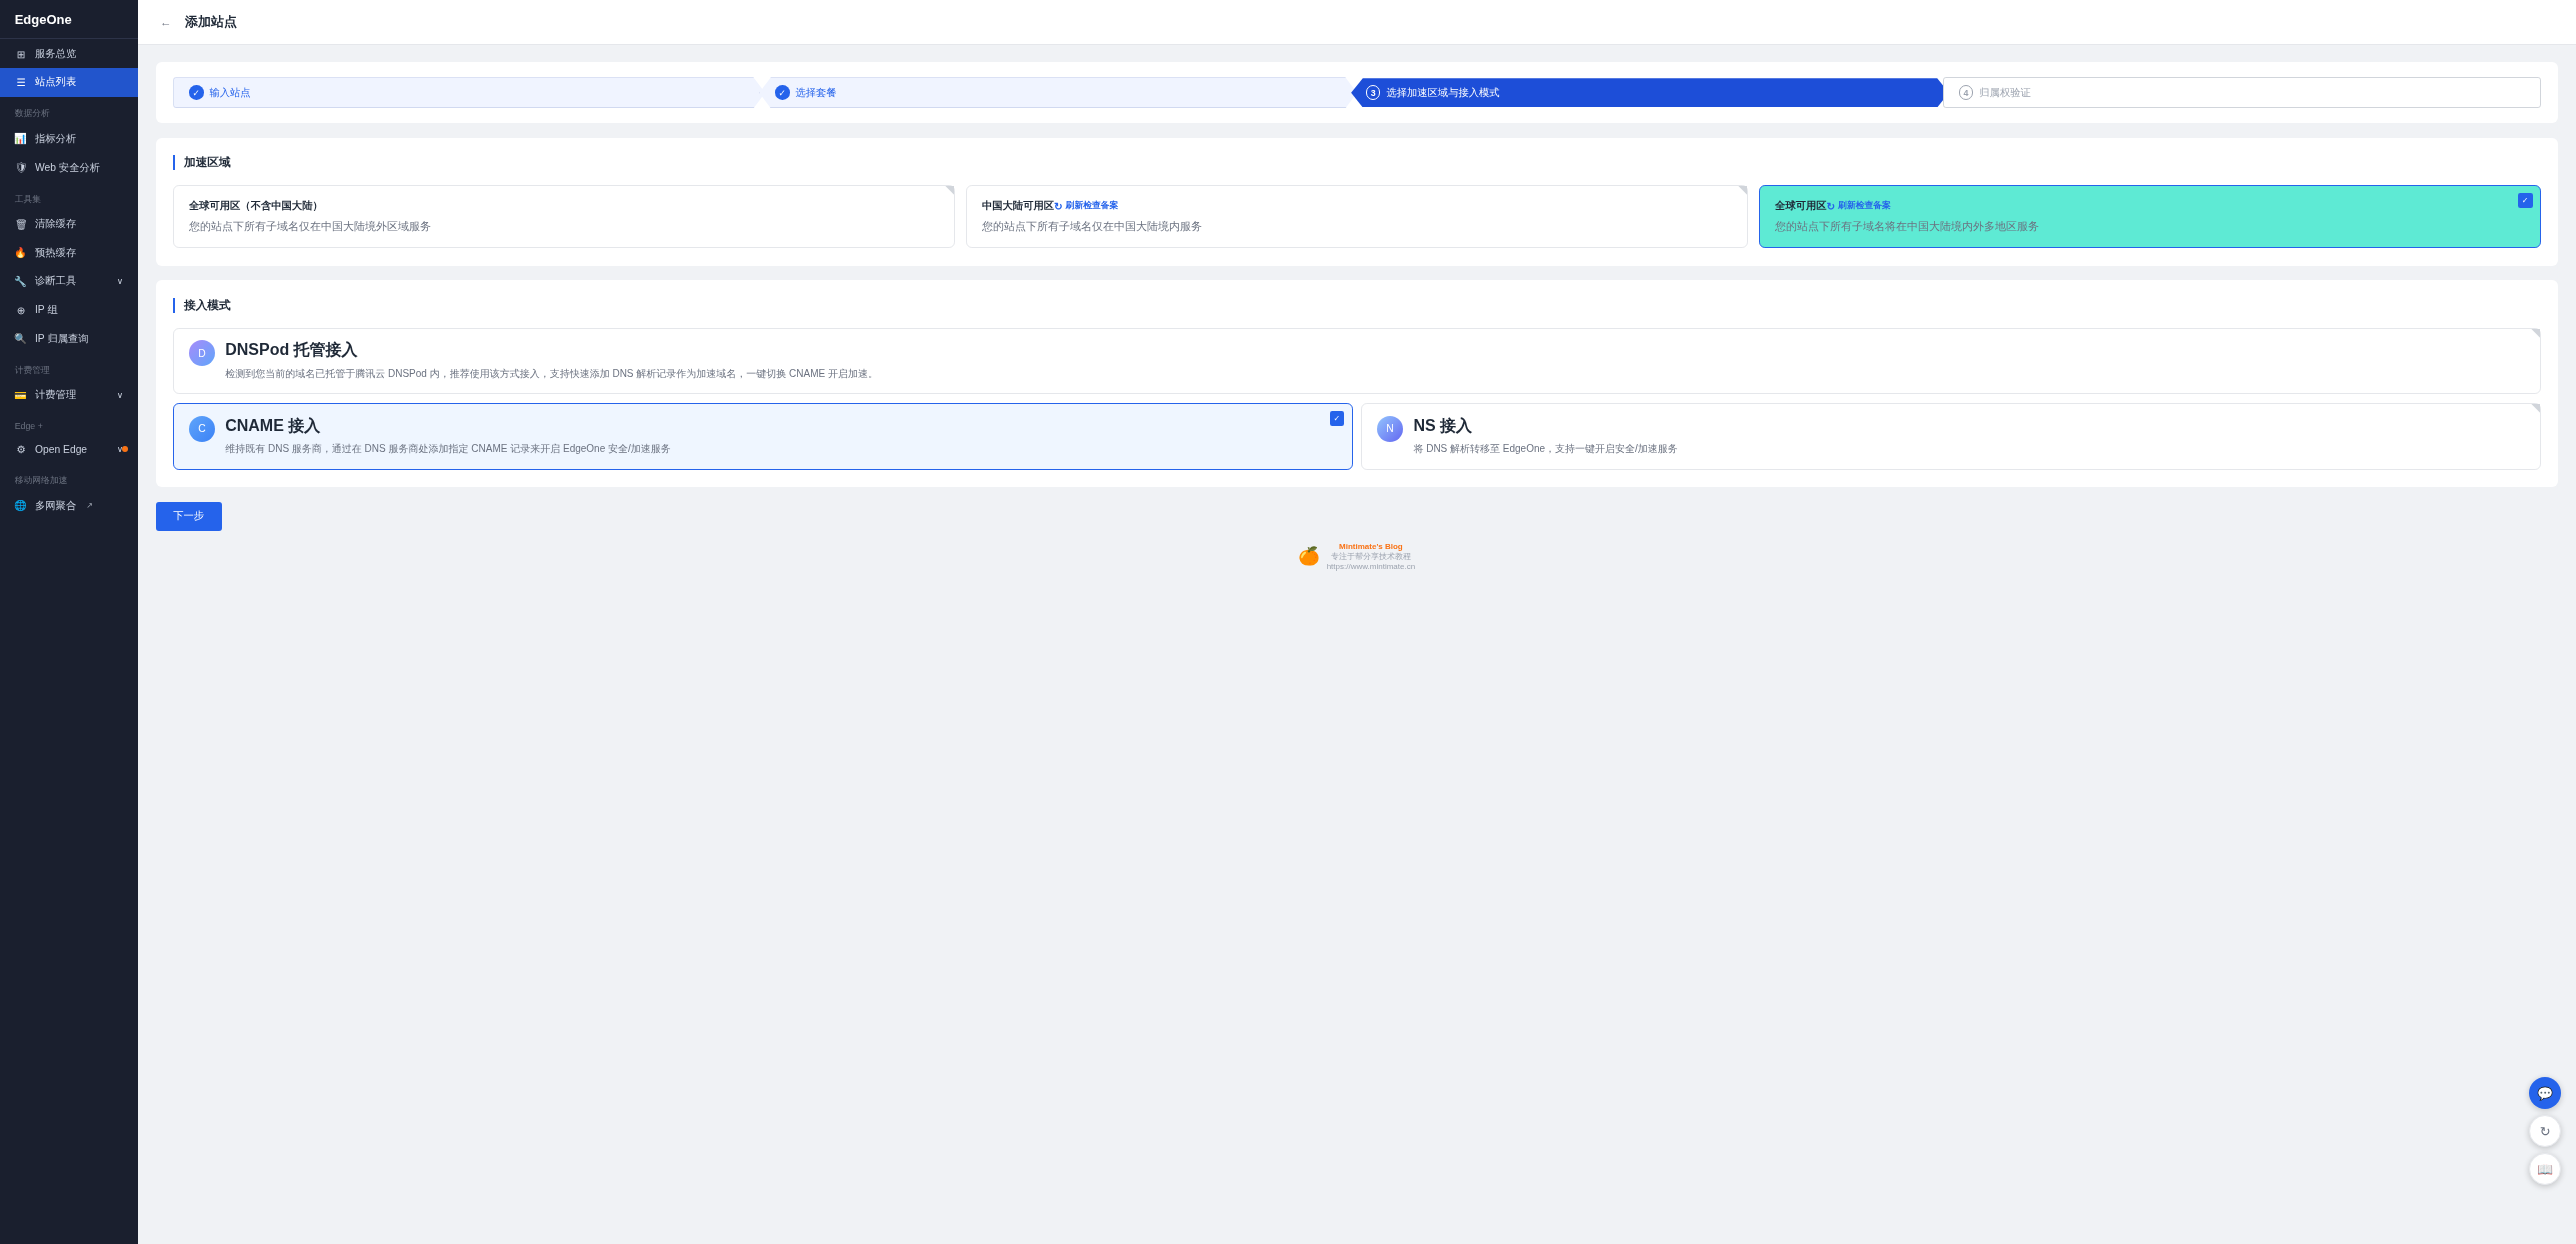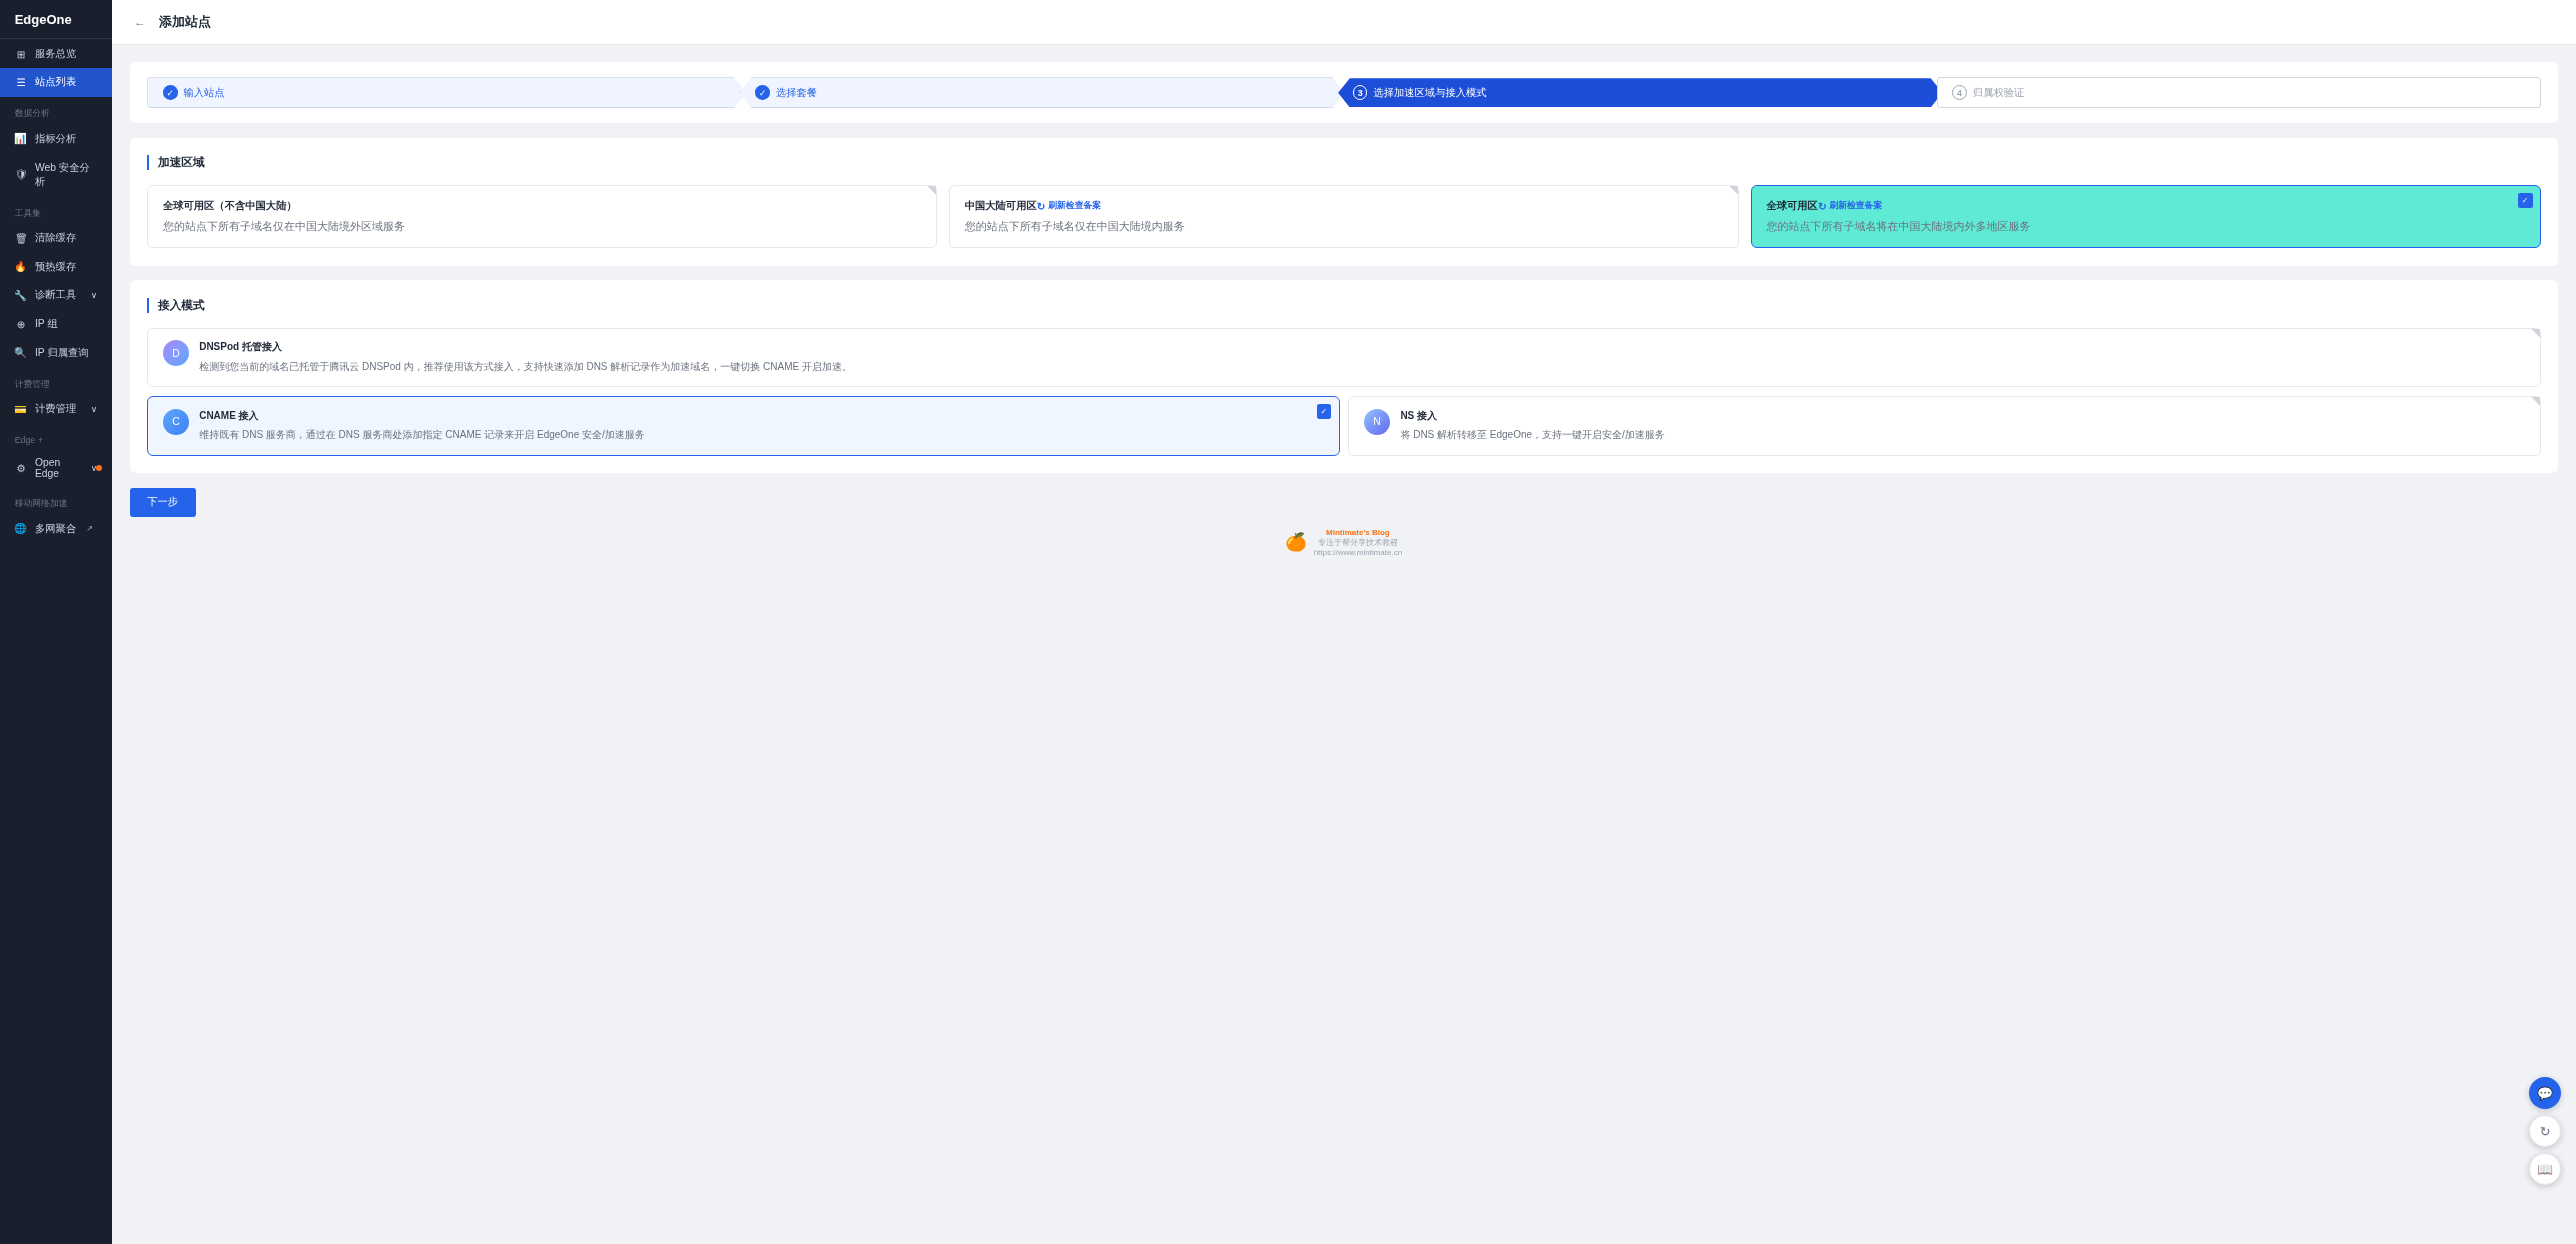--- a/index.html
+++ b/index.html
@@ -1,19 +1,19 @@
 <!DOCTYPE html>
 <html style="font-size:11.7px"><head>
   <meta charset="utf-8">
   <style>
     * { box-sizing: border-box; margin: 0; padding: 0; }
     body { font-family: -apple-system, BlinkMacSystemFont, 'PingFang SC', 'Microsoft YaHei', sans-serif; background: #f0f2f5; display: flex; height: 100vh; overflow: hidden; font-size: 10.3px; }
 
     
-    .sidebar { width: 112px; background: #1a1f2e; color: #fff; display: flex; flex-direction: column; flex-shrink: 0; height: 100vh; overflow-y: auto; }
+    .sidebar { width: 138px; background: #1a1f2e; color: #fff; display: flex; flex-direction: column; flex-shrink: 0; height: 100vh; overflow-y: auto; }
     .sidebar-logo { padding: 11.7px 14.7px; font-size: 13px; font-weight: bold; color: #fff; border-bottom: 0.7px solid #2d3348; }
     .sidebar-section-label { padding: 11.7px 14.7px 4.4px; font-size: 8.8px; color: #6b7280; }
     .sidebar-item { display: flex; align-items: center; gap: 7.3px; padding: 7.3px 14.7px; cursor: pointer; color: #c9d0de; font-size: 10.3px; position: relative; }
     .sidebar-item.active { background: #2255cc; color: #fff; }
     .sidebar-item .icon { width: 13px; height: 13px; display: flex; align-items: center; justify-content: center; flex-shrink: 0; }
     .sidebar-item .chevron { margin-left: auto; font-size: 8.8px; }
     .sidebar-item .badge { width: 5.9px; height: 5.9px; background: #f97316; border-radius: 50%; position: absolute; right: 10.3px; top: 50%; transform: translateY(-50%); }
 
     
     .main { flex: 1; display: flex; flex-direction: column; overflow: hidden; background: #f0f2f5; }
@@ -54,21 +54,21 @@
     .selected-check { position: absolute; top: 7.3px; right: 7.3px; width: 14.7px; height: 14.7px; background: #2563eb; border-radius: 2.2px; display: flex; align-items: center; justify-content: center; color: #fff; font-size: 8px; }
     .corner-mark { position: absolute; top: 0; right: 0; width: 11.7px; height: 11.7px; overflow: hidden; }
     .corner-mark::after { content: ''; position: absolute; top: -5.9px; right: -5.9px; width: 11.7px; height: 11.7px; background: #d1d5db; transform: rotate(45deg); }
 
     
     .access-grid { display: flex; flex-direction: column; gap: 8.8px; }
     .access-row { display: grid; grid-template-columns: 1fr 1fr; gap: 8.8px; }
     .access-card { border: 0.7px solid #e5e7eb; border-radius: 5.9px; padding: 11.7px 14.7px; cursor: pointer; display: flex; align-items: flex-start; gap: 10.3px; position: relative; background: #fff; }
     .access-card.selected { border: 1.5px solid #2563eb; background: #eff6ff; }
     .access-icon { width: 26px; height: 26px; border-radius: 50%; background: linear-gradient(135deg, #a78bfa, #60a5fa); flex-shrink: 0; display: flex; align-items: center; justify-content: center; color: #fff; font-size: 10.3px; }
-    .access-title { font-size: 10px; font-weight: 600; color: #1f2937; margin-bottom: 4.4px; }
+    .access-title { font-size: 16px; font-weight: 600; color: #1f2937; margin-bottom: 4.4px; }
     .access-desc { font-size: 10px; color: #6b7280; line-height: 1.6; }
     .access-check { position: absolute; top: 7.3px; right: 7.3px; width: 14.7px; height: 14.7px; background: #2563eb; border-radius: 2.2px; display: flex; align-items: center; justify-content: center; color: #fff; font-size: 8px; }
 
     
     .next-btn { background: #2563eb; color: #fff; border: none; border-radius: 2.9px; padding: 7.3px 17.6px; font-size: 10.3px; cursor: pointer; }
 
     
     .float-btns { position: fixed; right: 14.7px; bottom: 59px; display: flex; flex-direction: column; gap: 5.9px; }
     .float-btn { width: 32px; height: 32px; border-radius: 50%; background: #2563eb; color: #fff; display: flex; align-items: center; justify-content: center; cursor: pointer; font-size: 13px; box-shadow: 0 1.5px 5.9px rgba(0,0,0,0.2); }
     .float-btn.light { background: #fff; color: #6b7280; border: 0.7px solid #e5e7eb; }

